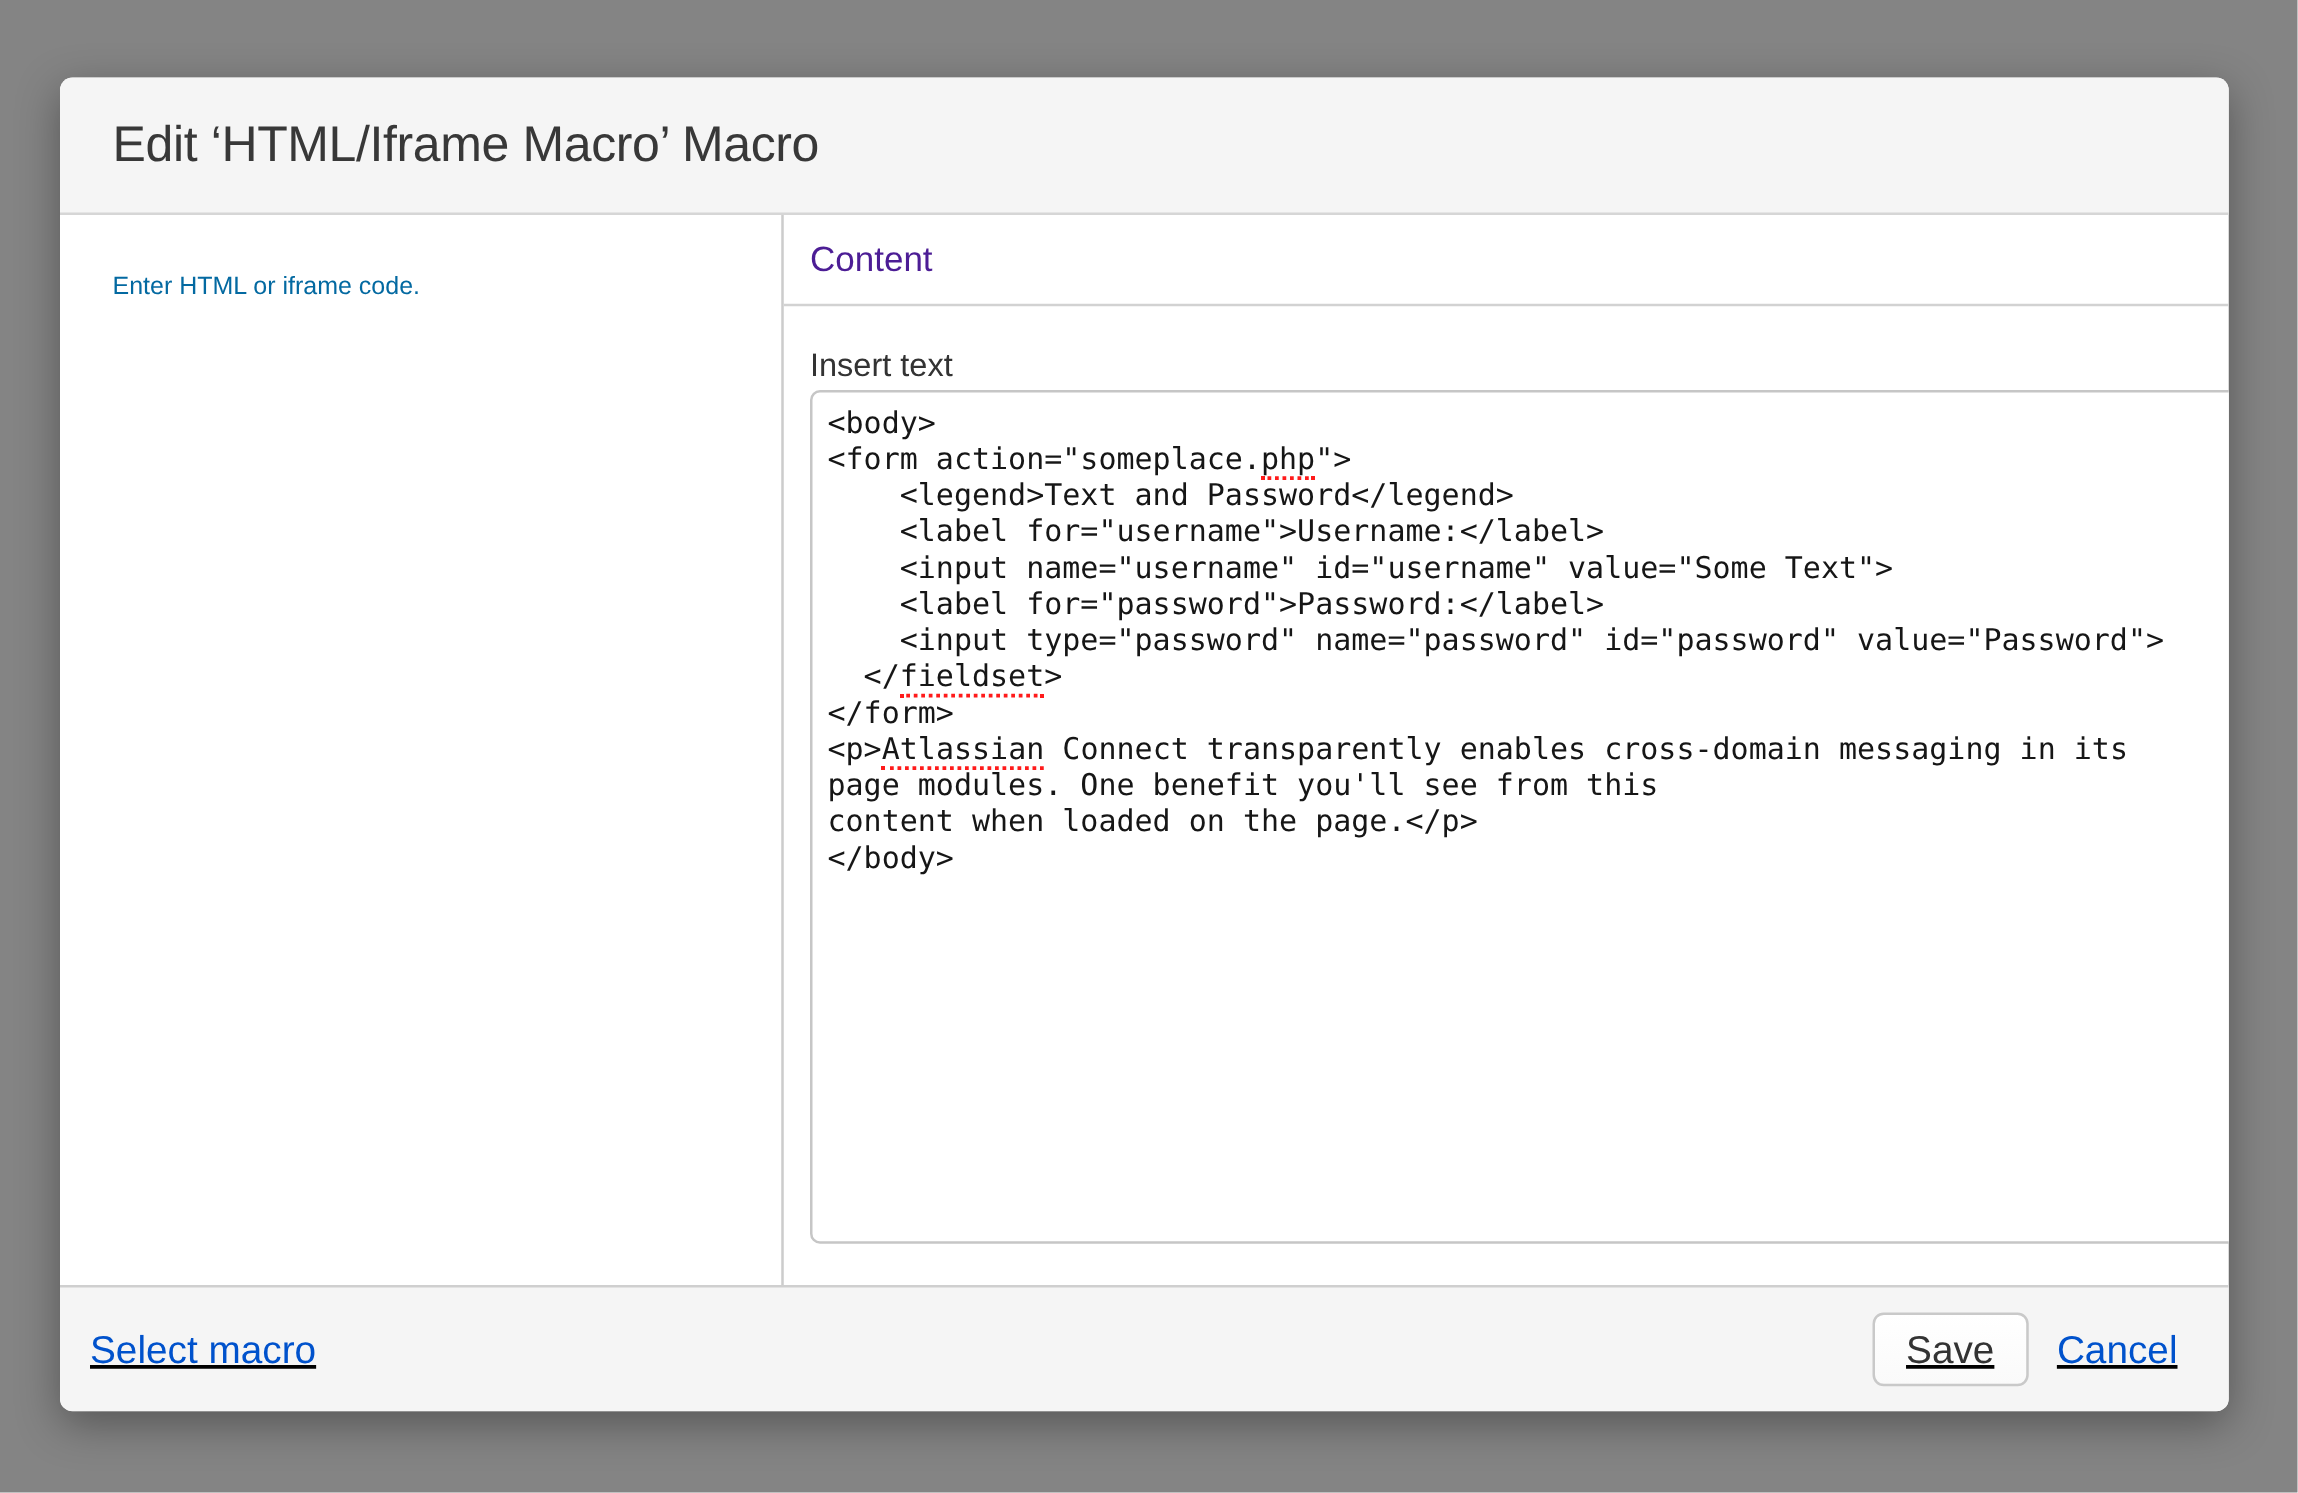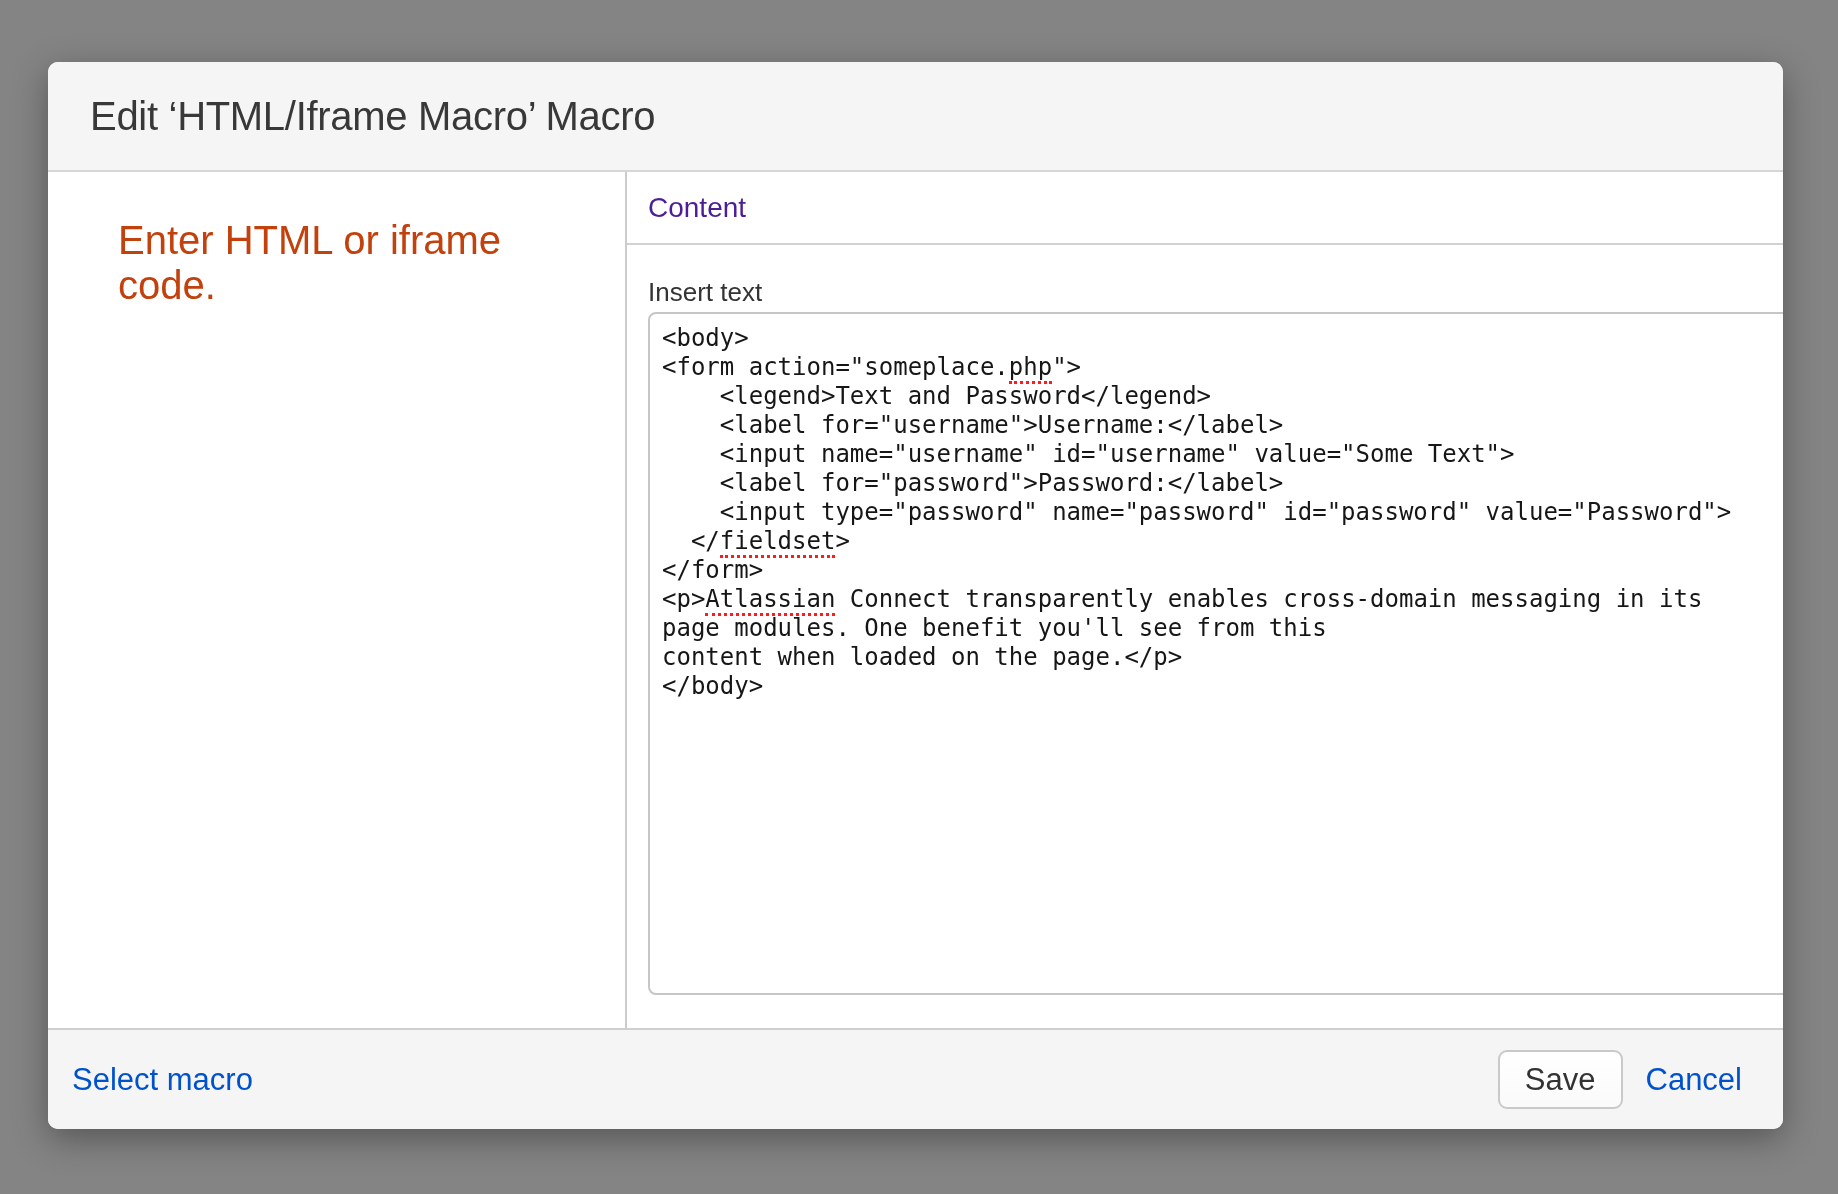--- a/index.html
+++ b/index.html
@@ -45,23 +45,22 @@
     display: flex;
     min-height: 0;
   }
   .left-panel {
     width: 579px;
     flex: 0 0 579px;
     border-right: 2px solid #cccccc;
     padding: 46px 40px 0 42px;
   }
   .macro-description {
-    font-size: 40px;
-    color: #c2410c;
-    margin-left: 28px;
+    font-size: 20px;
+    color: #0369a1;
   }
   .right-panel {
     flex: 1 1 auto;
     display: flex;
     flex-direction: column;
     min-width: 0;
   }
   .content-heading-row {
     height: 73px;
     flex: 0 0 73px;
@@ -108,20 +107,21 @@
   
   .dialog-footer {
     height: 101px;
     flex: 0 0 101px;
     background: #f5f5f5;
     border-top: 2px solid #cfcfcf;
     display: flex;
     align-items: center;
     justify-content: space-between;
     padding: 0 41px 0 24px;
+    text-decoration: underline;
   }
   .link {
     font-size: 31px;
     font-weight: 500;
     color: #0052CC;
     text-decoration: none;
     cursor: pointer;
   }
   .footer-right {
     display: flex;

